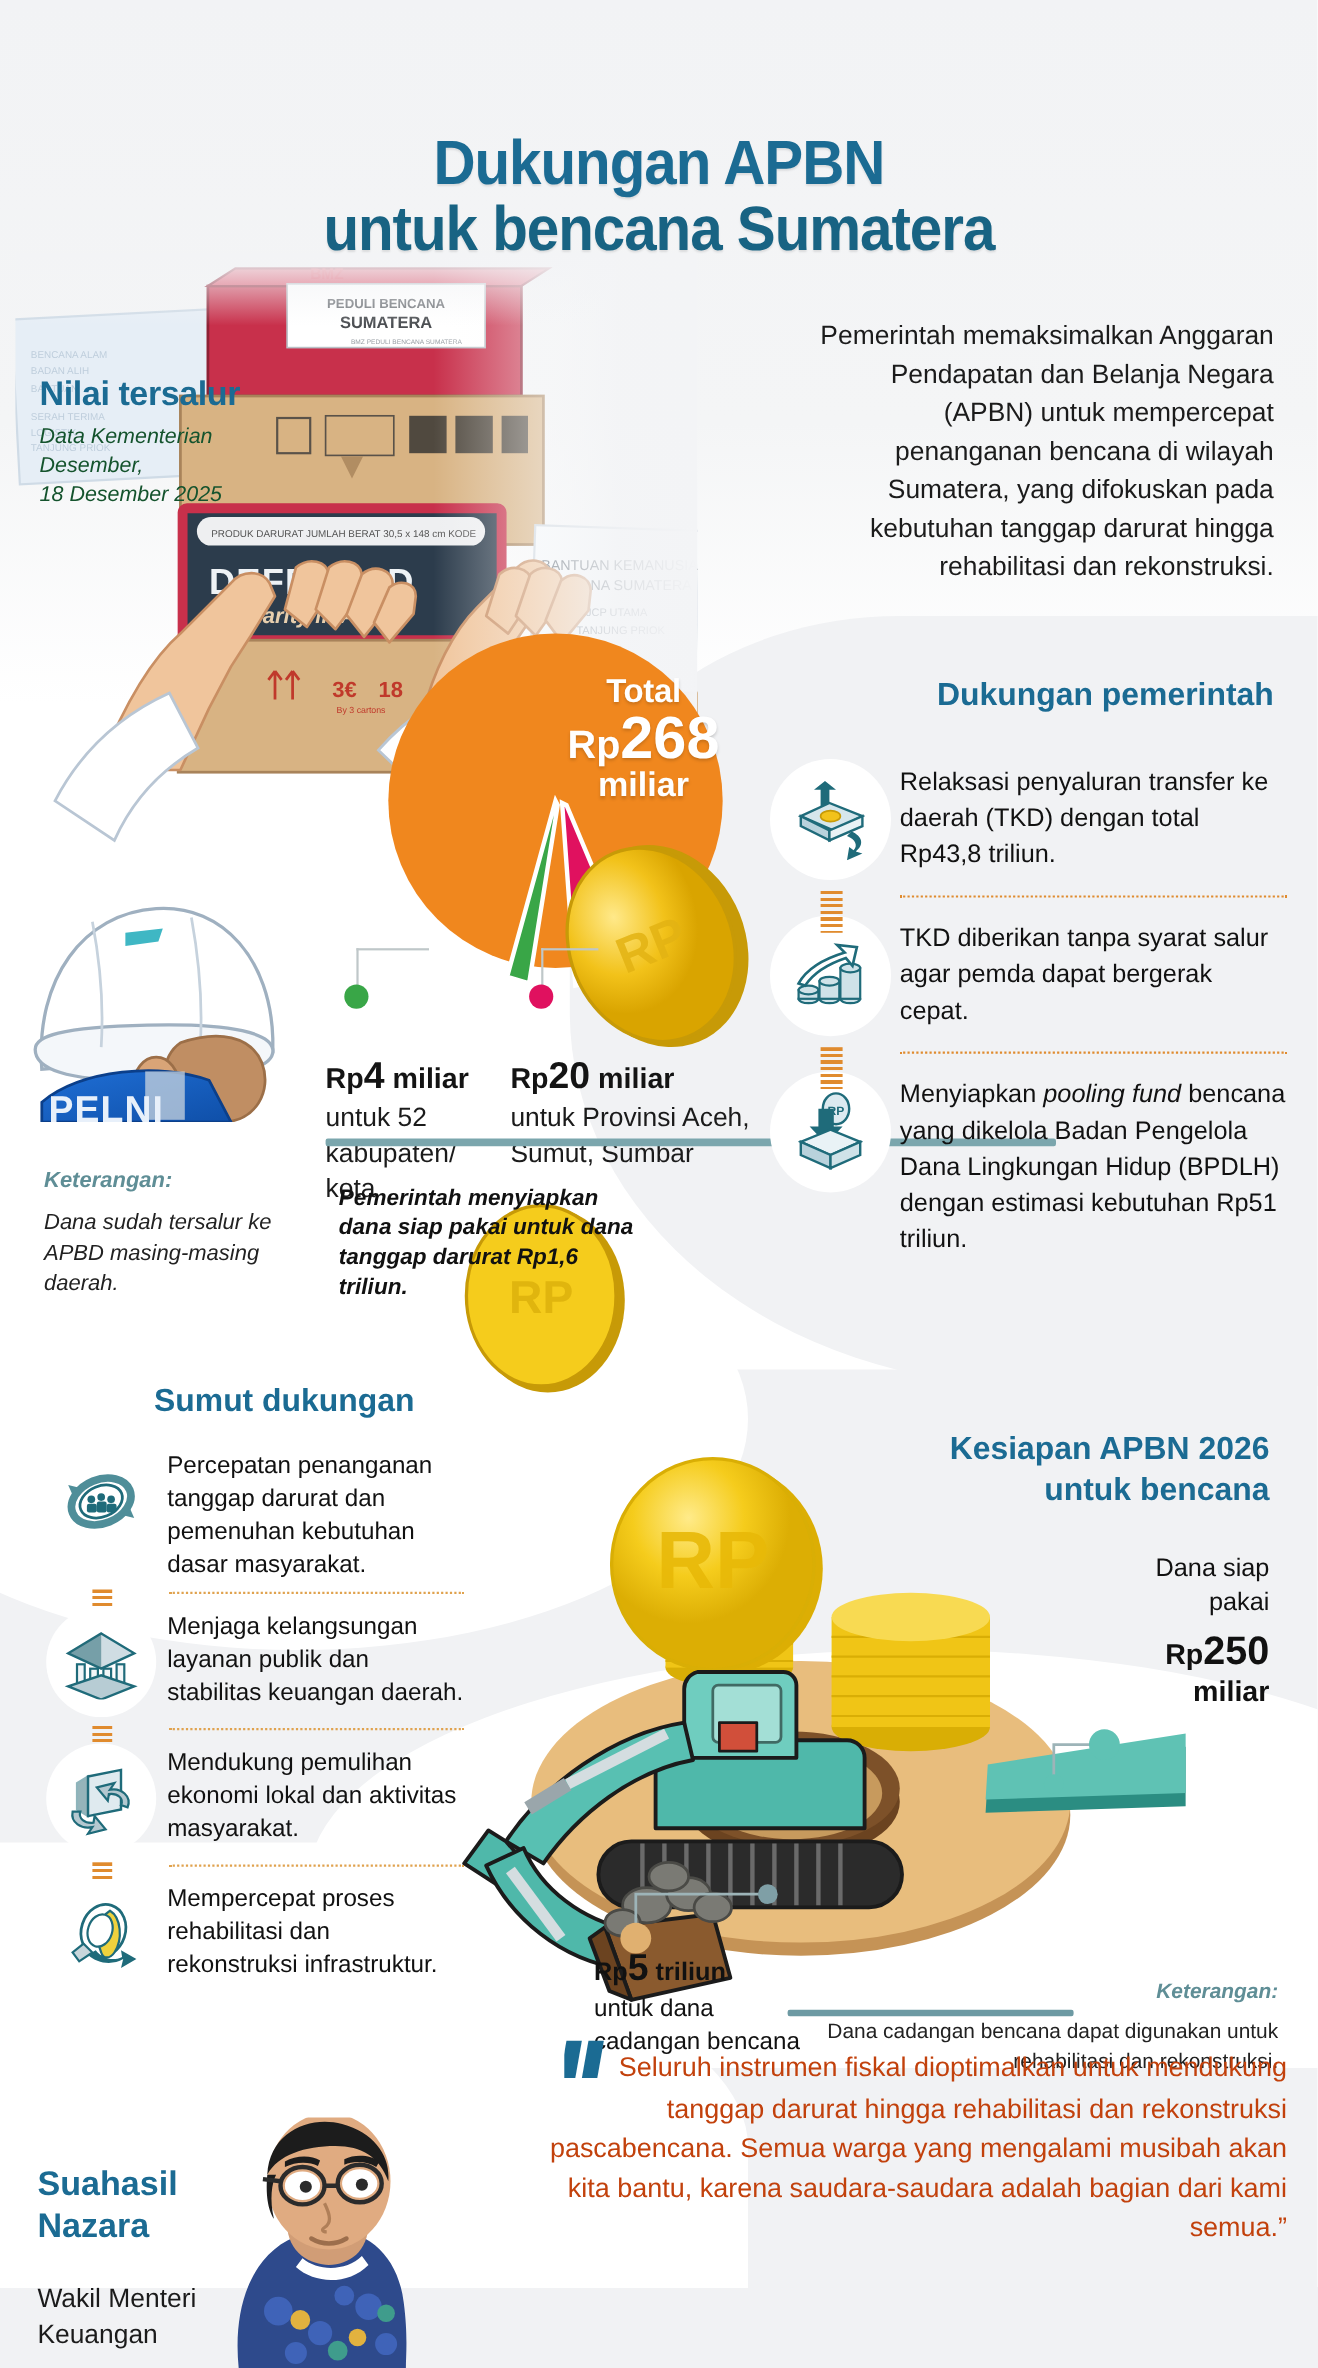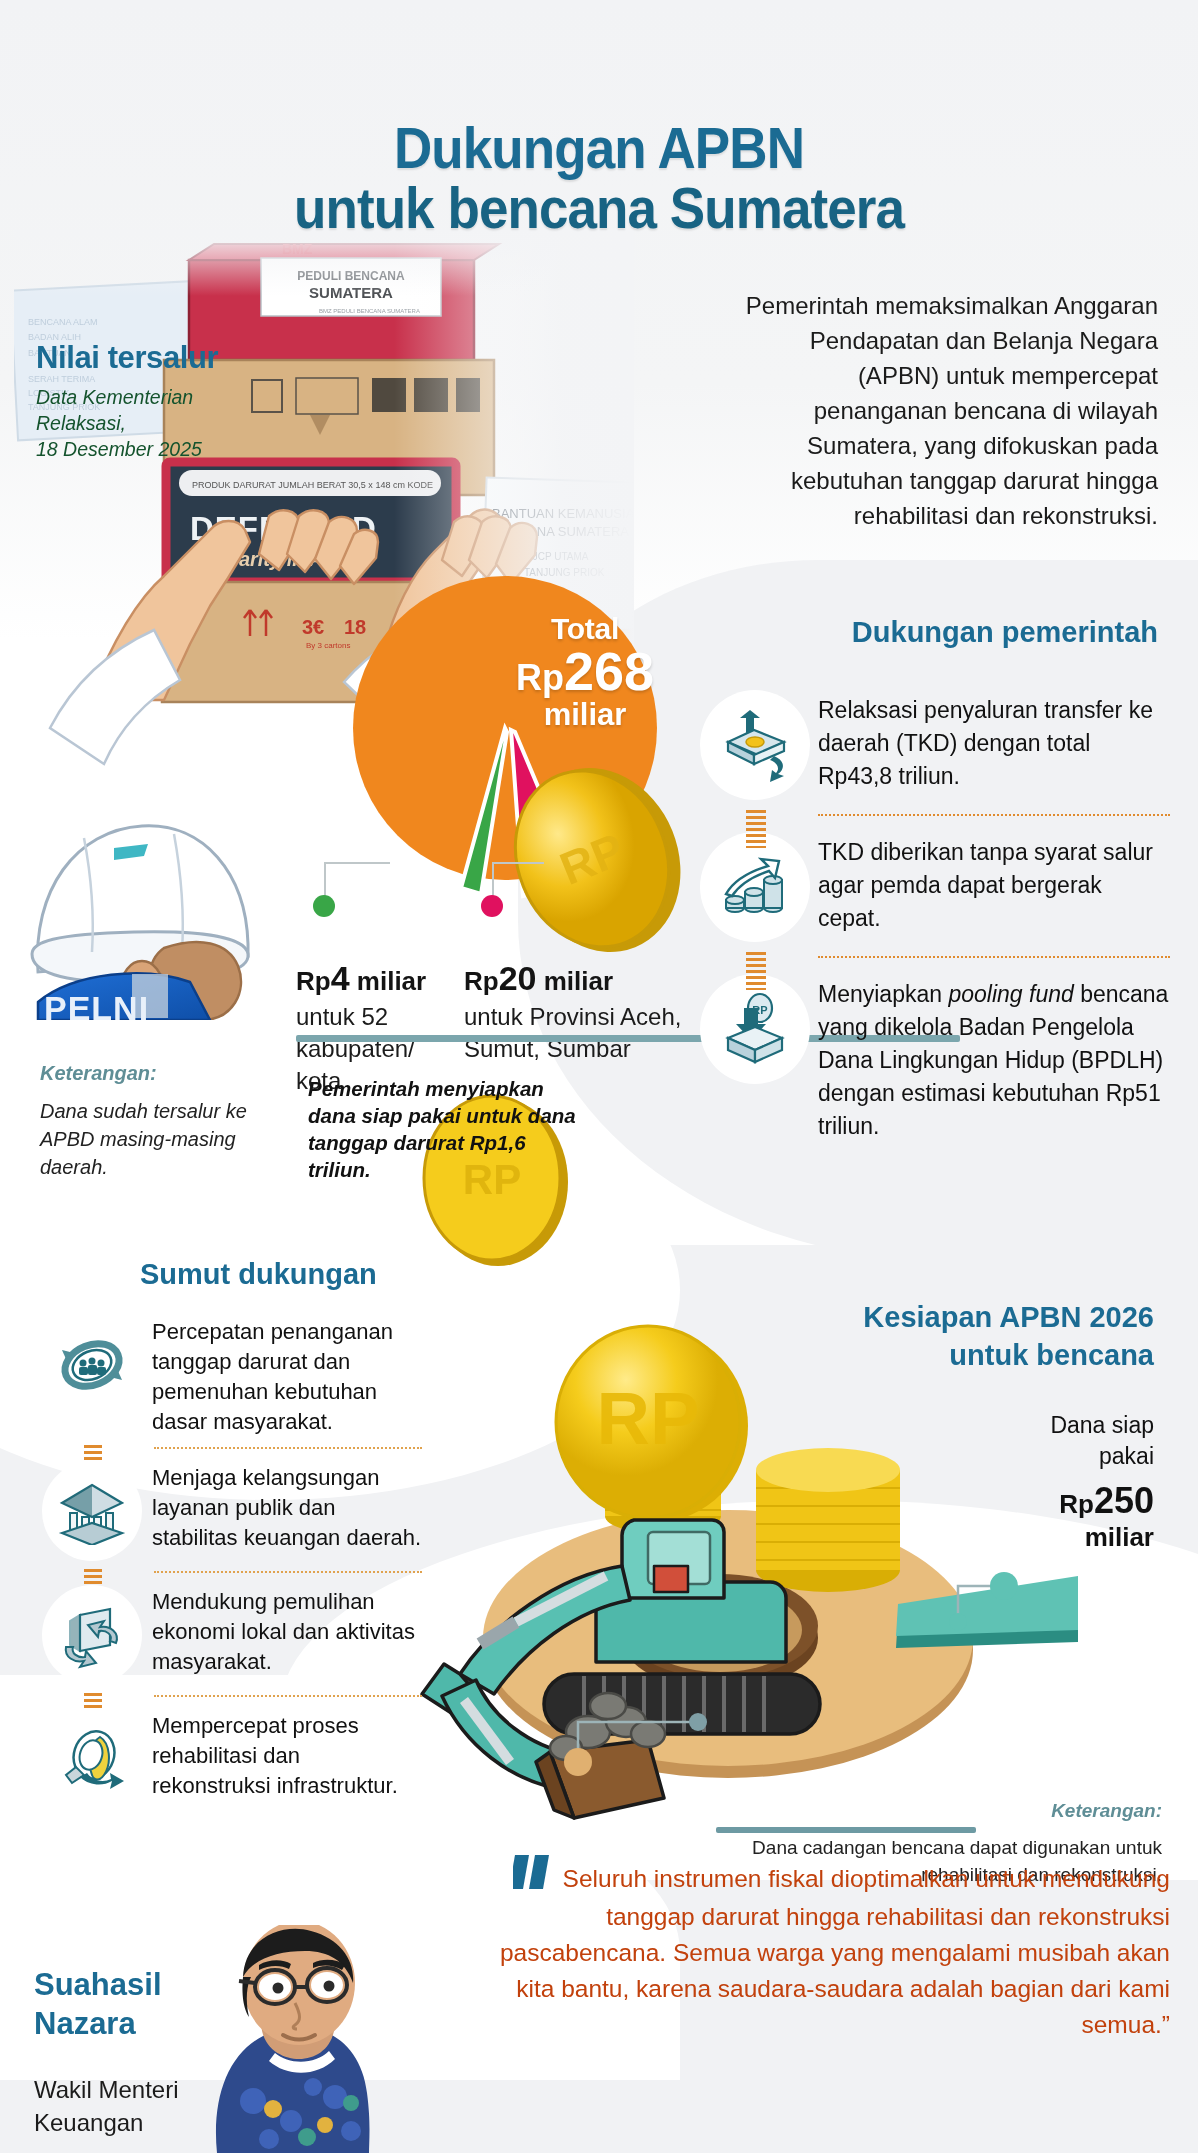--- a/index.html
+++ b/index.html
@@ -295,21 +295,21 @@
 
       <rect x="380" y="0" width="240" height="430" fill="url(#fadeR)"></rect>
       <rect x="0" y="0" width="620" height="120" fill="url(#fadeT)"></rect>
     </svg>
   </div>
 
   <div class="nilai">
     <h2>Nilai tersalur</h2>
     <div class="sub">
       <div>Data Kementerian</div>
-      <div>Relaksasi,</div>
+      <div>Desember,</div>
       <div>18 Desember 2025</div>
     </div>
   </div>
 
   <div class="intro">Pemerintah memaksimalkan Anggaran Pendapatan dan Belanja Negara (APBN) untuk mempercepat penanganan bencana di wilayah Sumatera, yang difokuskan pada kebutuhan tanggap darurat hingga rehabilitasi dan rekonstruksi.</div>
 
   <div class="pie-area">
     <svg width="420" height="430" viewBox="0 0 420 430">
       <defs>
         <radialGradient id="coinG" cx="35%" cy="30%">
@@ -616,20 +616,27 @@
     <div class="l1">
       <div>Dana siap</div>
       <div>pakai</div>
     </div>
     <div class="l2">
       <span>Rp</span><b>250</b>
     </div>
     <div class="l3">miliar</div>
   </div>
 
+  <div class="rp5">
+    <div class="v">
+      <span>Rp</span><b>5</b>
+      <span>triliun</span>
+    </div>
+    <div class="d">untuk dana cadangan bencana</div>
+  </div>
 
   <div class="ket-right-rule"></div>
   <div class="ket-right">
     <div class="hd">Keterangan:</div>
     <div class="bd">Dana cadangan bencana dapat digunakan untuk rehabilitasi dan rekonstruksi.</div>
   </div>
 
   <div class="portrait">
     <svg width="230" height="228" viewBox="0 0 230 228">
       <path d="M52 228 C46 168 66 120 110 106 C158 92 196 118 202 168 C206 198 204 216 204 228 Z" fill="#2e4a8c"></path>

